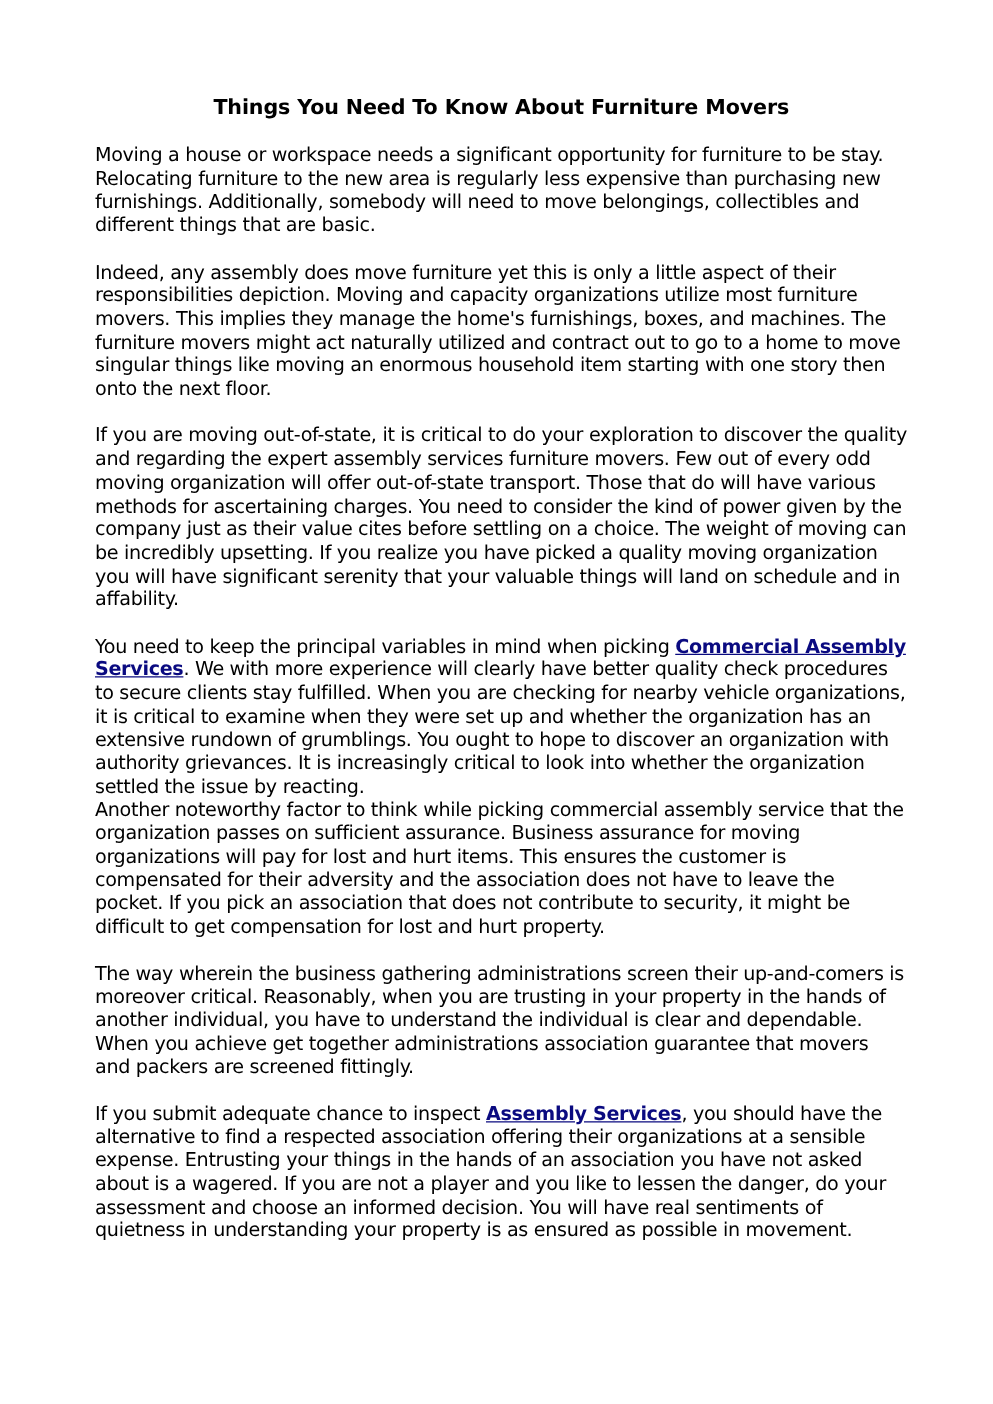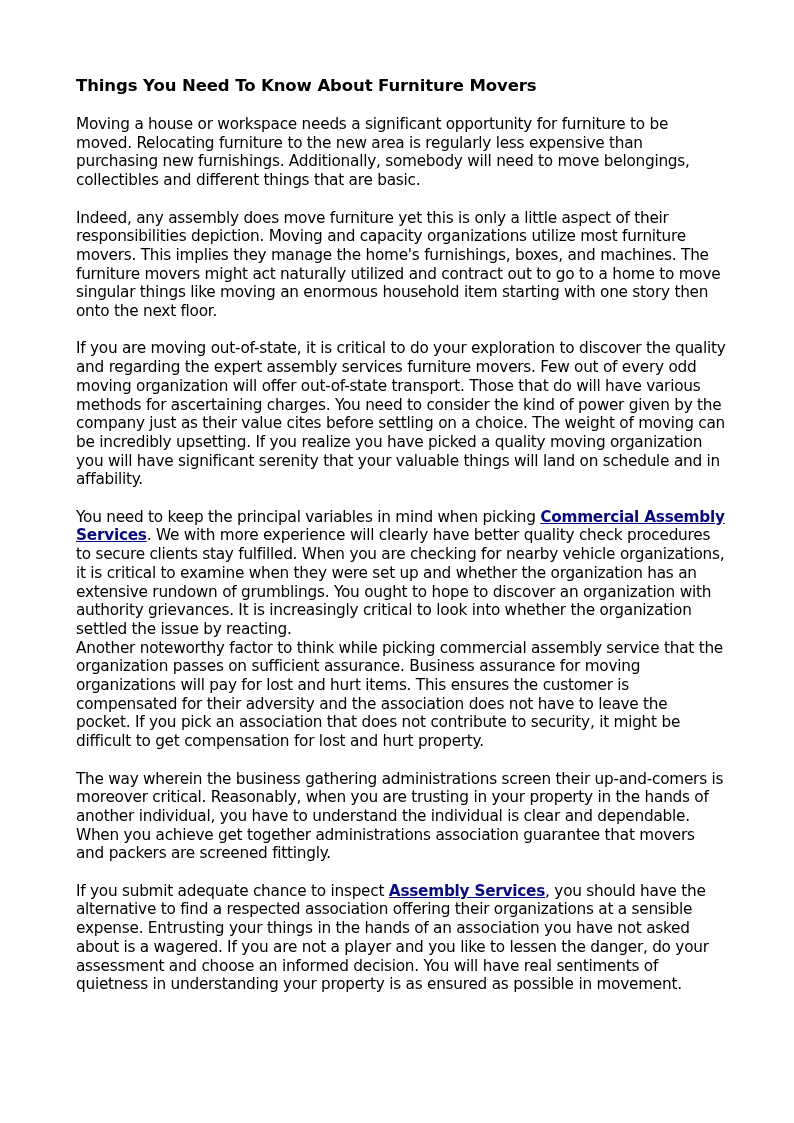--- a/index.html
+++ b/index.html
@@ -3,34 +3,34 @@
 <meta charset="utf-8">
 <style>
   html, body { margin: 0; padding: 0; background: #ffffff; }
   body { width: 794px; height: 1123px; position: relative; overflow: hidden; }
   .page {
     position: absolute; left: 76px; top: 76px; width: 650px;
     font-family: "DejaVu Sans", sans-serif; color: #000;
     font-size: 15.3px; line-height: 18.7px; letter-spacing: -0.25px;
   }
   h1 {
-    font-size: 16.5px; font-weight: bold; 
+    font-size: 16.5px; font-weight: bold; text-align: center;
     margin: 0 0 19px 0; line-height: 20px; letter-spacing: -0.1px;
   }
   p { margin: 0 0 18.7px 0; }
   p.tight { margin-bottom: 0; }
   a.link { color: #0a0a80; font-weight: bold; text-decoration: underline; }
 </style>
 </head>
 <body>
 
 <div class="page">
   <h1>Things You Need To Know About Furniture Movers</h1>
 
-  <p>Moving a house or workspace needs a significant opportunity for furniture to be moved. Relocating furniture to the new area is regularly less expensive than purchasing new furnishings. Additionally, somebody will need to move belongings, collectibles and different things that are basic.</p>
+  <p>Moving a house or workspace needs a significant opportunity for furniture to be stay. Relocating furniture to the new area is regularly less expensive than purchasing new furnishings. Additionally, somebody will need to move belongings, collectibles and different things that are basic.</p>
   <p>Indeed, any assembly does move furniture yet this is only a little aspect of their responsibilities depiction. Moving and capacity organizations utilize most furniture movers. This implies they manage the home's furnishings, boxes, and machines. The furniture movers might act naturally utilized and contract out to go to a home to move singular things like moving an enormous household item starting with one story then onto the next floor.</p>
   <p>If you are moving out-of-state, it is critical to do your exploration to discover the quality and regarding the expert assembly services furniture movers. Few out of every odd moving organization will offer out-of-state transport. Those that do will have various methods for ascertaining charges. You need to consider the kind of power given by the company just as their value cites before settling on a choice. The weight of moving can be incredibly upsetting. If you realize you have picked a quality moving organization you will have significant serenity that your valuable things will land on schedule and in affability.</p>
 
   <p class="tight"><span>You need to keep the principal variables in mind when picking </span><a class="link" href="#">Commercial Assembly Services</a><span>. We with more experience will clearly have better quality check procedures to secure clients stay fulfilled. When you are checking for nearby vehicle organizations, it is critical to examine when they were set up and whether the organization has an extensive rundown of grumblings. You ought to hope to discover an organization with authority grievances. It is increasingly critical to look into whether the organization settled the issue by reacting.</span></p>
   <p>Another noteworthy factor to think while picking commercial assembly service that the organization passes on sufficient assurance. Business assurance for moving organizations will pay for lost and hurt items. This ensures the customer is compensated for their adversity and the association does not have to leave the pocket. If you pick an association that does not contribute to security, it might be difficult to get compensation for lost and hurt property.</p>
 
   <p>The way wherein the business gathering administrations screen their up-and-comers is moreover critical. Reasonably, when you are trusting in your property in the hands of another individual, you have to understand the individual is clear and dependable. When you achieve get together administrations association guarantee that movers and packers are screened fittingly.</p>
 
   <p><span>If you submit adequate chance to inspect </span><a class="link" href="#">Assembly Services</a><span>, you should have the alternative to find a respected association offering their organizations at a sensible expense. Entrusting your things in the hands of an association you have not asked about is a wagered. If you are not a player and you like to lessen the danger, do your assessment and choose an informed decision. You will have real sentiments of quietness in understanding your property is as ensured as possible in movement.</span></p>
 </div>

